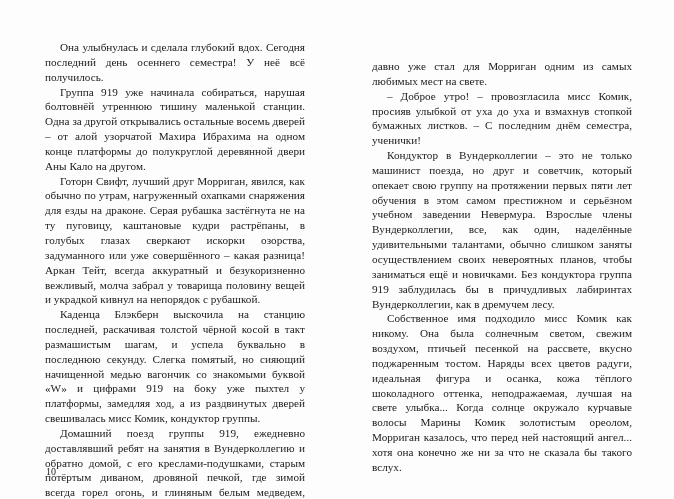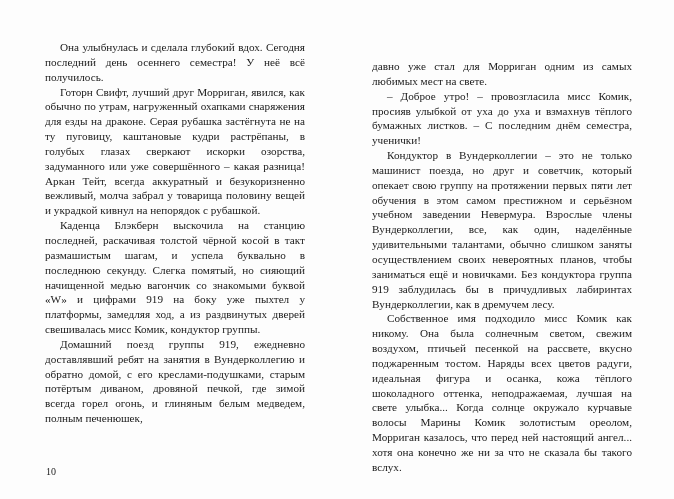--- a/index.html
+++ b/index.html
@@ -34,28 +34,29 @@
   }
   .page-left .page-number { left: 46px; }
   .page-right .page-number { left: 286px; margin-top: 40px; }
 </style>
 </head>
 <body>
 
 <div class="page page-left">
   <div class="text-block">
     <p>Она улыбнулась и сделала глубокий вдох. Сегодня последний день осеннего семестра! У неё всё получилось.</p>
+    <p>Группа 919 уже начинала собираться, нарушая болтовнёй утреннюю тишину маленькой станции. Одна за другой открывались остальные восемь дверей – от алой узорчатой Махира Ибрахима на одном конце платформы до полукруглой деревянной двери Аны Кало на другом.</p>
     <p>Готорн Свифт, лучший друг Морриган, явился, как обычно по утрам, нагруженный охапками снаряжения для езды на драконе. Серая рубашка застёгнута не на ту пуговицу, каштановые кудри растрёпаны, в голубых глазах сверкают искорки озорства, задуманного или уже совершённого – какая разница! Аркан Тейт, всегда аккуратный и безукоризненно вежливый, молча забрал у товарища половину вещей и украдкой кивнул на непорядок с рубашкой.</p>
     <p>Каденца Блэкберн выскочила на станцию последней, раскачивая толстой чёрной косой в такт размашистым шагам, и успела буквально в последнюю секунду. Слегка помятый, но сияющий начищенной медью вагончик со знакомыми буквой «W» и цифрами 919 на боку уже пыхтел у платформы, замедляя ход, а из раздвинутых дверей свешивалась мисс Комик, кондуктор группы.</p>
     <p>Домашний поезд группы 919, ежедневно доставлявший ребят на занятия в Вундерколлегию и обратно домой, с его креслами-подушками, старым потёртым диваном, дровяной печкой, где зимой всегда горел огонь, и глиняным белым медведем, полным печенюшек,</p>
   </div>
   <div class="page-number">10</div>
 </div>
 
 <div class="page page-right">
   <div class="text-block">
     <p class="cont">давно уже стал для Морриган одним из самых любимых мест на свете.</p>
-    <p>– Доброе утро! – провозгласила мисс Комик, просияв улыбкой от уха до уха и взмахнув тёплого бумажных листков. – С последним днём семестра, ученички!</p>
+    <p>– Доброе утро! – провозгласила мисс Комик, просияв улыбкой от уха до уха и взмахнув стопкой бумажных листков. – С последним днём семестра, ученички!</p>
     <p>Кондуктор в Вундерколлегии – это не только машинист поезда, но друг и советчик, который опекает свою группу на протяжении первых пяти лет обучения в этом самом престижном и серьёзном учебном заведении Невермура. Взрослые члены Вундерколлегии, все, как один, наделённые удивительными талантами, обычно слишком заняты осуществлением своих невероятных планов, чтобы заниматься ещё и новичками. Без кондуктора группа 919 заблудилась бы в причудливых лабиринтах Вундерколлегии, как в дремучем лесу.</p>
     <p>Собственное имя подходило мисс Комик как никому. Она была солнечным светом, свежим воздухом, птичьей песенкой на рассвете, вкусно поджаренным тостом. Наряды всех цветов радуги, идеальная фигура и осанка, кожа тёплого шоколадного оттенка, неподражаемая, лучшая на свете улыбка... Когда солнце окружало курчавые волосы Марины Комик золотистым ореолом, Морриган казалось, что перед ней настоящий ангел... хотя она конечно же ни за что не сказала бы такого вслух.</p>
   </div>
   <div class="page-number">11</div>
 </div>
 
 </body></html>

